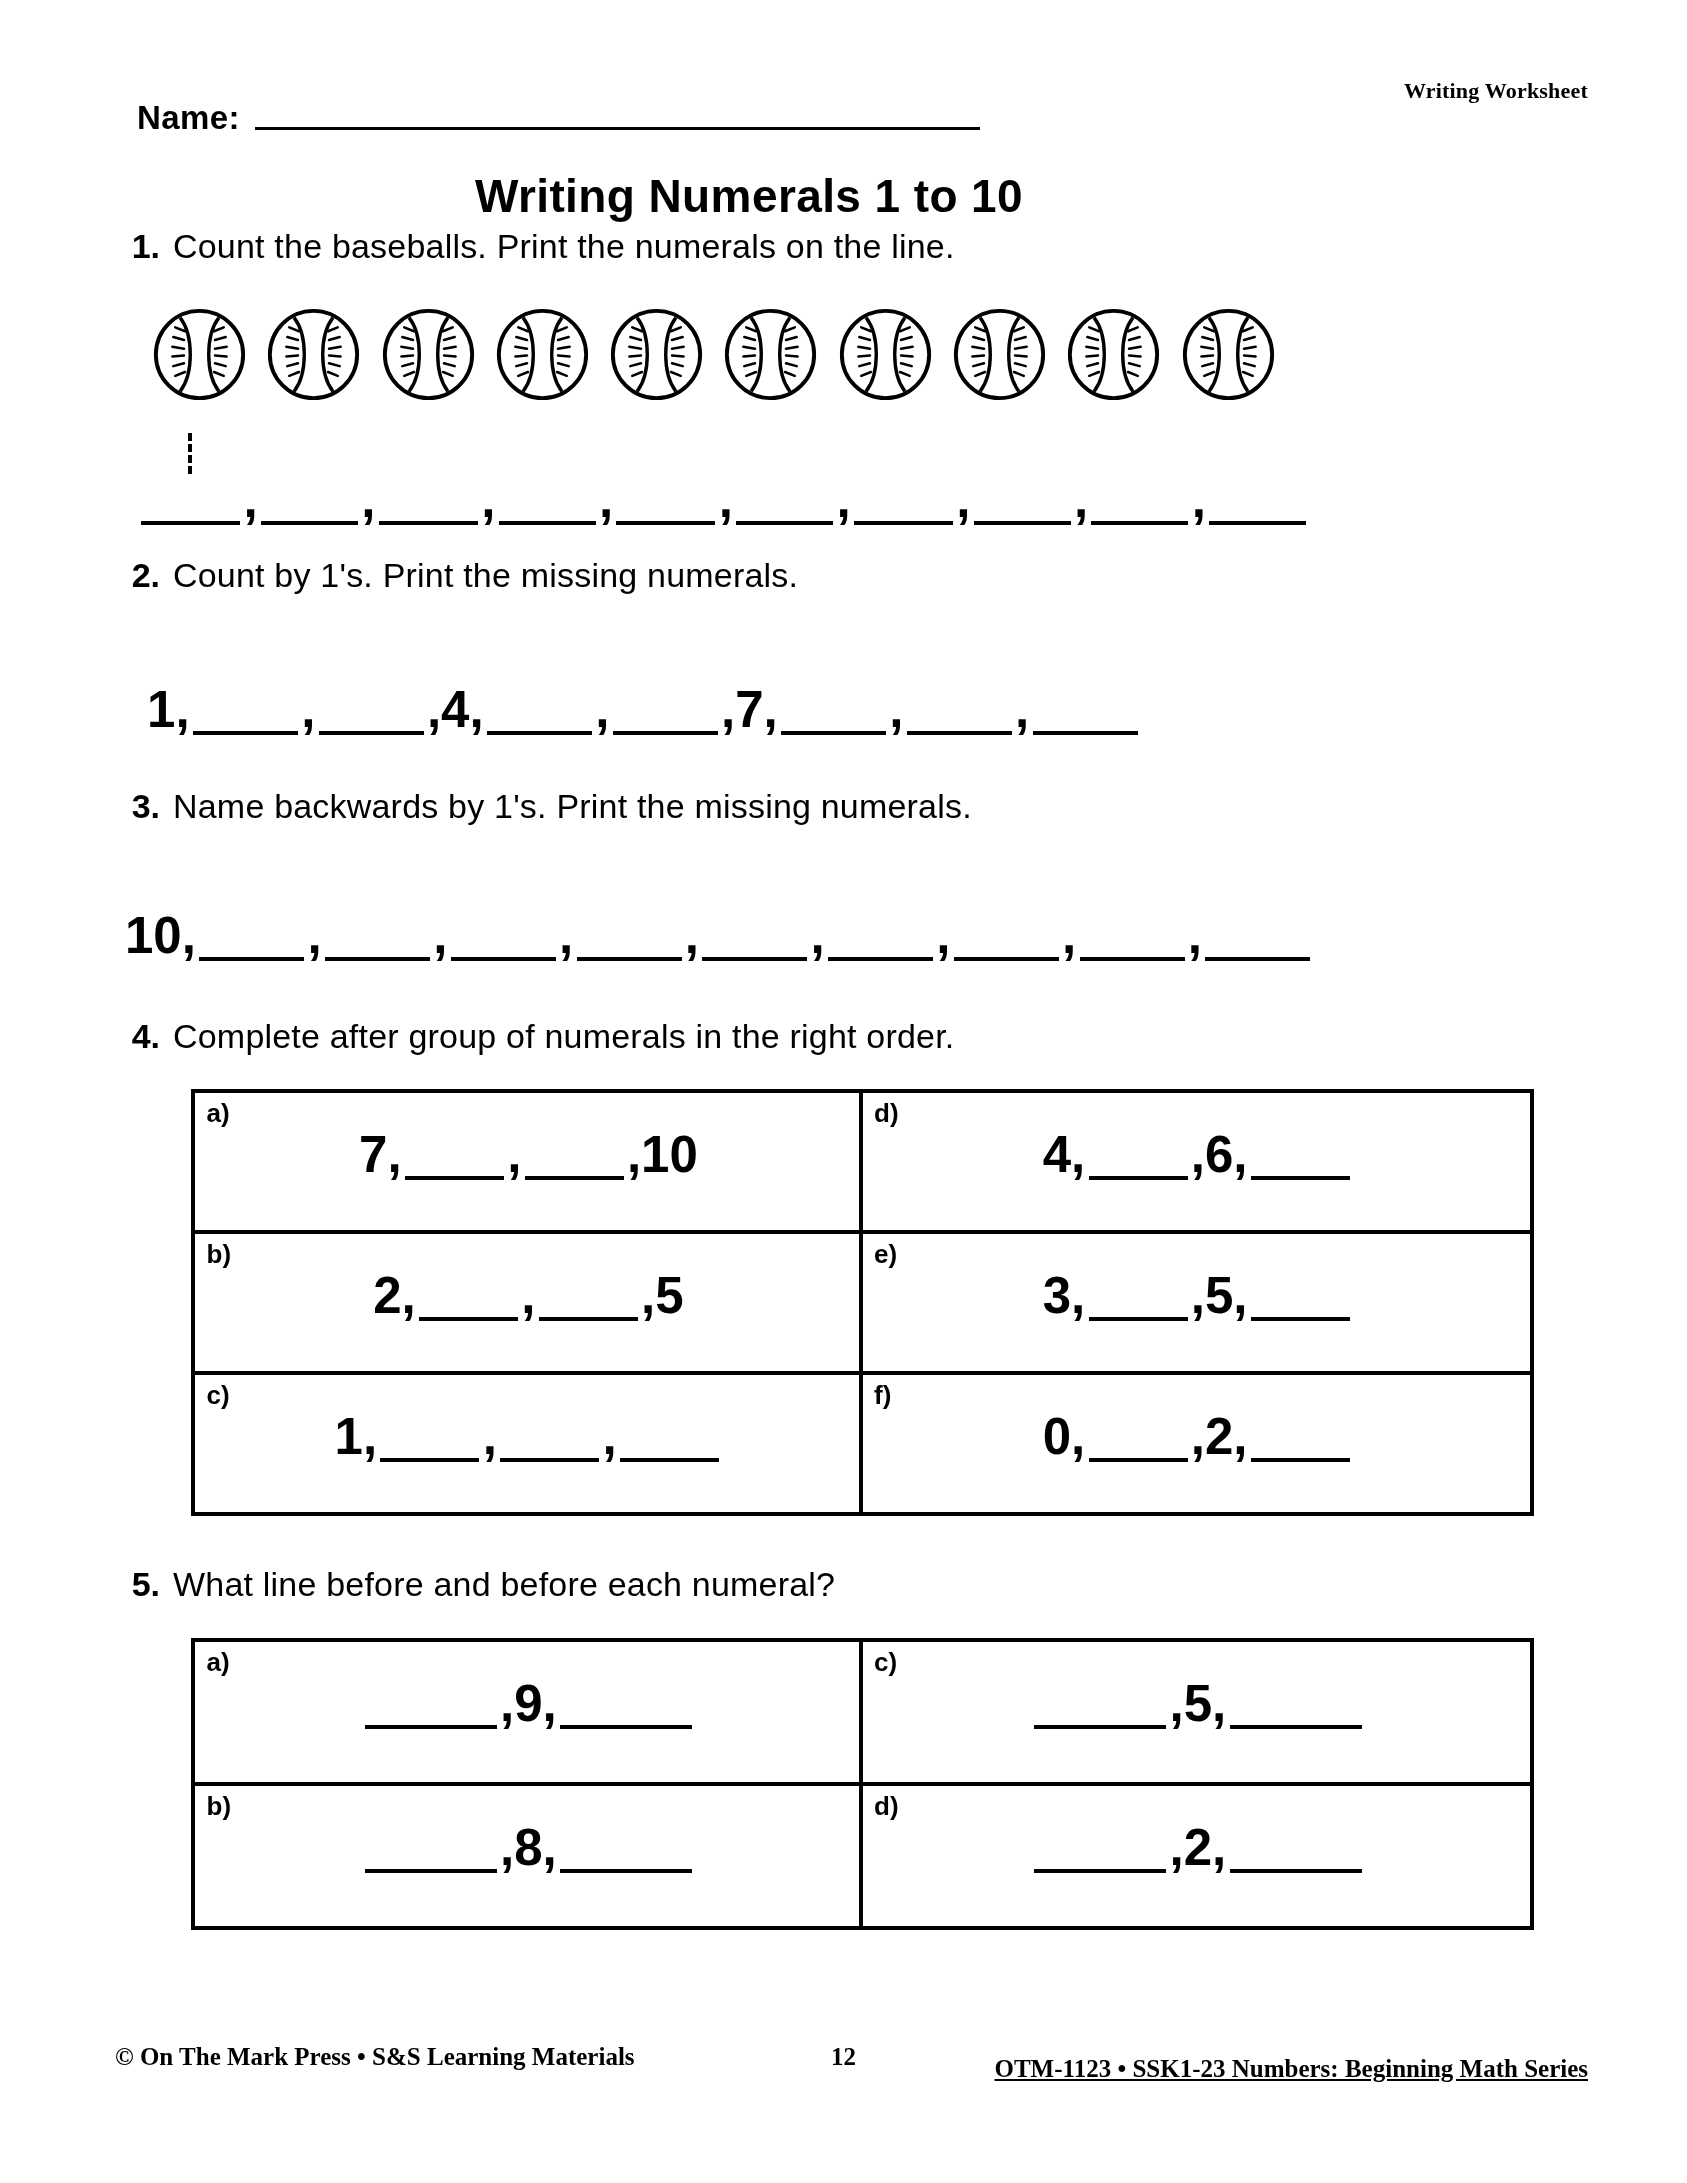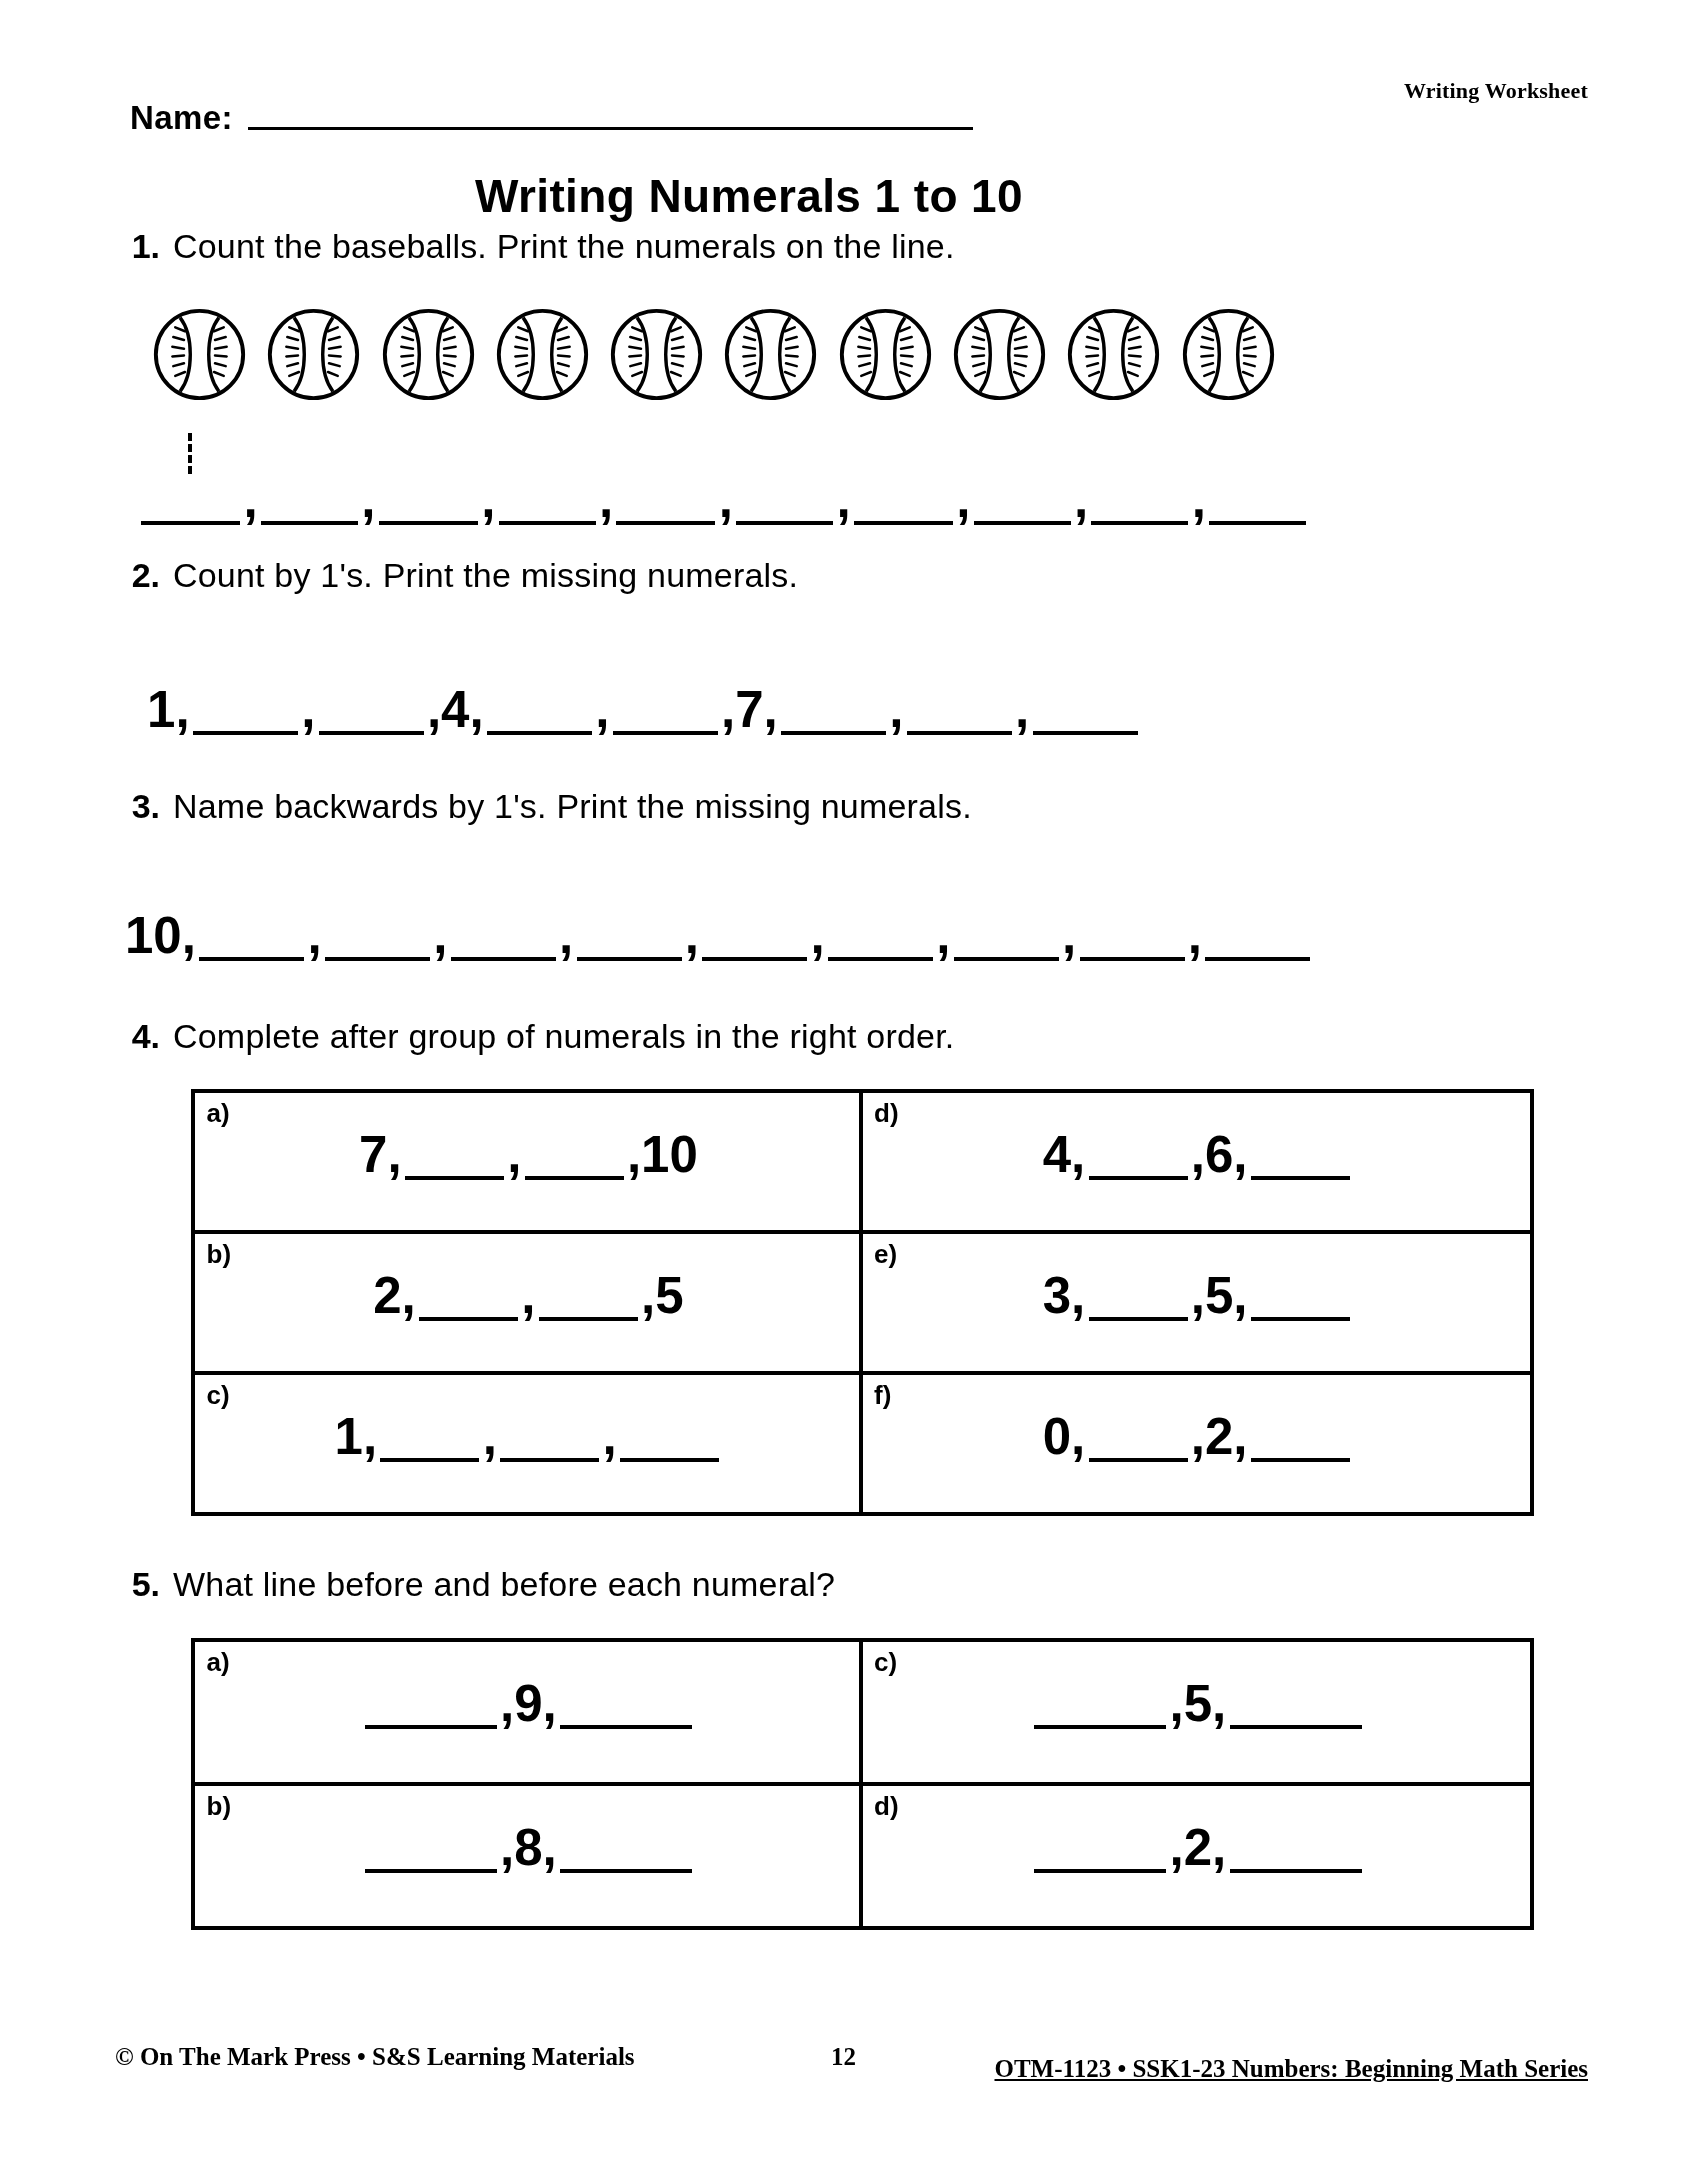--- a/index.html
+++ b/index.html
@@ -29,21 +29,21 @@
     top: 78px;
     right: 99px;
     font-family: "Liberation Serif", serif;
     font-size: 22px;
     font-weight: 700;
     letter-spacing: 0.2px;
   }
   .name-row {
     position: absolute;
     top: 99px;
-    left: 130px;
+    left: 137px;
     display: flex;
     align-items: flex-end;
     justify-content: flex-end;
   }
   .name-label {
     font-size: 33px;
     font-weight: 700;
     letter-spacing: 0.4px;
   }
   .name-rule {

